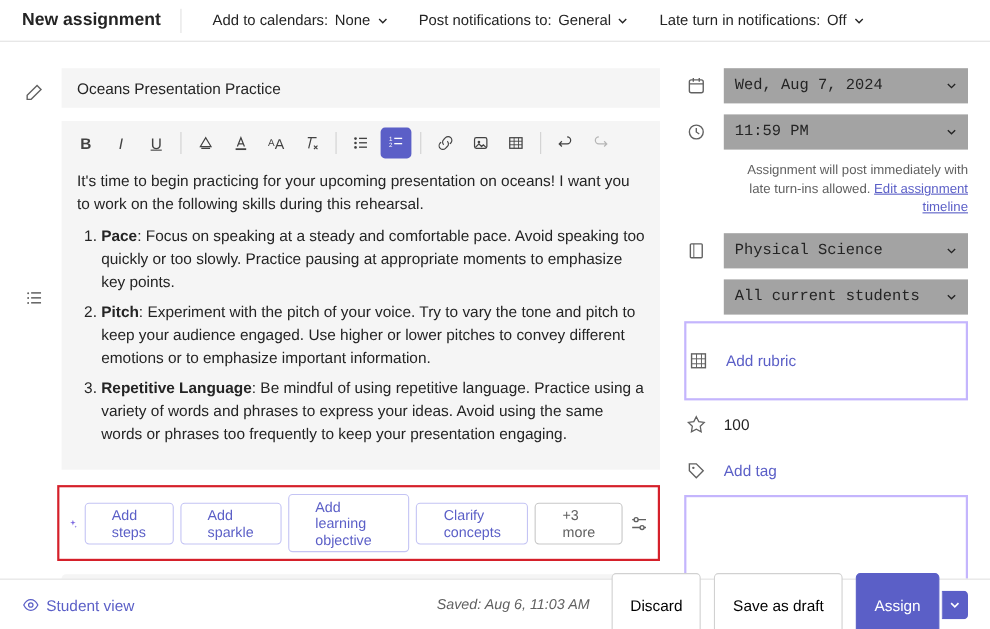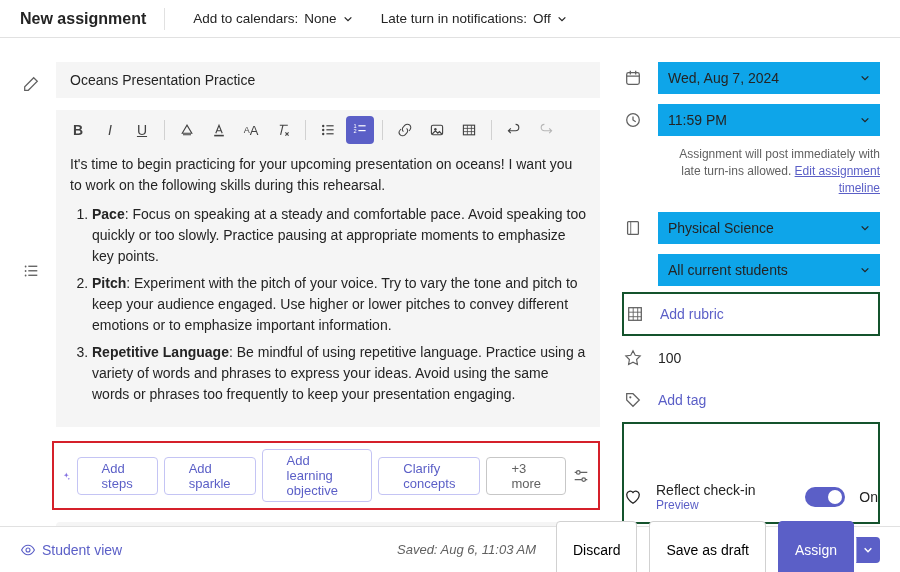--- a/index.html
+++ b/index.html
@@ -47,27 +47,27 @@
     margin-top:12px; background:#f5f5f5; border-radius:4px; padding:10px 12px;
     display:flex; align-items:center; gap:10px;
   }
   .attach-row { display:flex; align-items:center; gap:18px; margin-top:12px; color:#5b5fc7; font-size:13.5px; }
   .attach-row .ai { display:flex; align-items:center; gap:5px; cursor:pointer; }
   .attach-row .ai.gray { color:#616161; }
 
   .srow { display:flex; align-items:center; gap:14px; }
   .srow .sic { width:22px; height:22px; display:flex; align-items:center; justify-content:center; color:#616161; }
   .sfield {
-    flex:1; background:#0ea5e9; padding:8px 10px; display:flex; align-items:center;
-    justify-content:space-between; font-size:14px; cursor:pointer;
+    flex:1; background:#a3a3a3; padding:8px 10px; display:flex; align-items:center;
+    justify-content:space-between; font-size:14px; cursor:pointer;font-family:Liberation Mono, monospace;
   }
   .linkish { color:#5b5fc7; cursor:pointer; }
   .hint { font-size:12px; color:#616161; margin-left:36px; line-height:1.4;text-align:right; }
   .hint a { color:#5b5fc7; text-decoration:underline; cursor:pointer; }
-  .hl { border:2px solid #14532d; padding:4px 0; margin:-4px 0; }
+  .hl { border:2px solid #c4b5fd; padding:18px 0; margin:-4px 0;text-align:center; }
   .toggle { width:40px; height:20px; background:#5b5fc7; border-radius:10px; position:relative; }
   .toggle::after { content:""; width:14px; height:14px; background:#fff; border-radius:50%; position:absolute; top:3px; right:3px; }
   .reflect { display:flex; align-items:center; gap:14px;margin-top:48px; }
   .reflect .body { flex:1; }
   .reflect .lbl { font-size:14px; }
   .reflect .prev { font-size:12px; color:#5b5fc7; }
 
   .footer {
     position:absolute; bottom:0; left:0; right:0; height:46px;
     border-top:1px solid #e1e1e1; display:flex; align-items:center;
@@ -82,20 +82,27 @@
   svg { display:block; }
 </style>
 </head>
 <body>
 
 <div class="topbar">
   <div class="title">New assignment</div>
   <div class="dd">
     <span>Add to calendars:</span>
     <span>None</span>
+    <svg class="chev" viewBox="0 0 12 12">
+        <path d="M2 4l4 4 4-4" fill="none" stroke="currentColor" stroke-width="1.5"></path>
+      </svg>
+  </div>
+  <div class="dd">
+    <span>Post notifications to:</span>
+    <span>General</span>
     <svg class="chev" viewBox="0 0 12 12">
         <path d="M2 4l4 4 4-4" fill="none" stroke="currentColor" stroke-width="1.5"></path>
       </svg>
   </div>
   <div class="dd">
     <span>Late turn in notifications:</span>
     <span>Off</span>
     <svg class="chev" viewBox="0 0 12 12">
         <path d="M2 4l4 4 4-4" fill="none" stroke="currentColor" stroke-width="1.5"></path>
       </svg>

